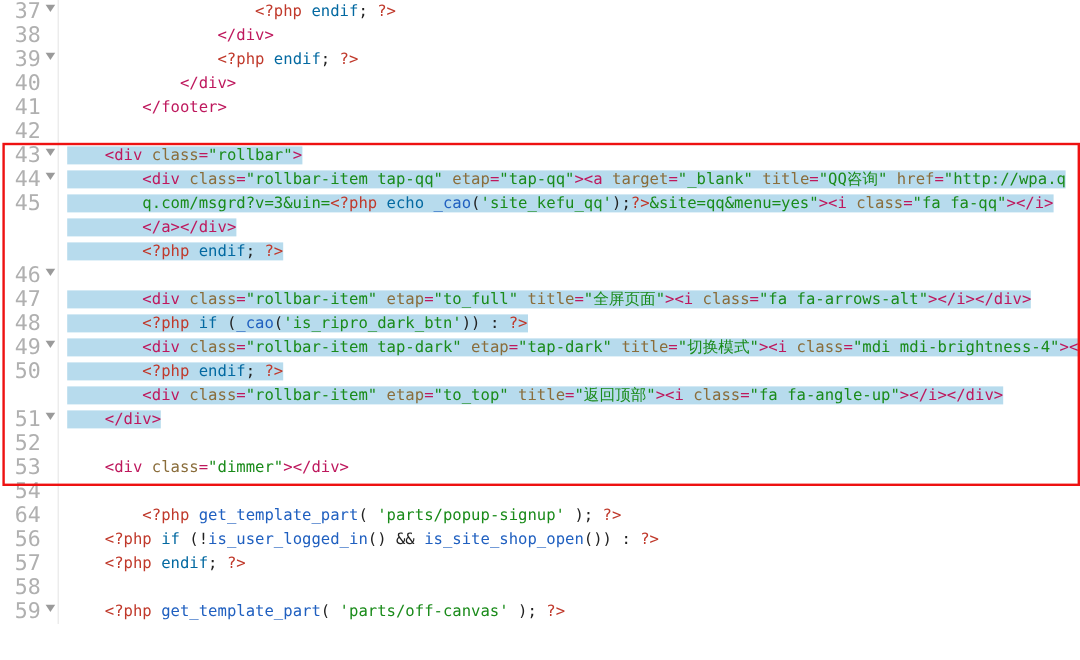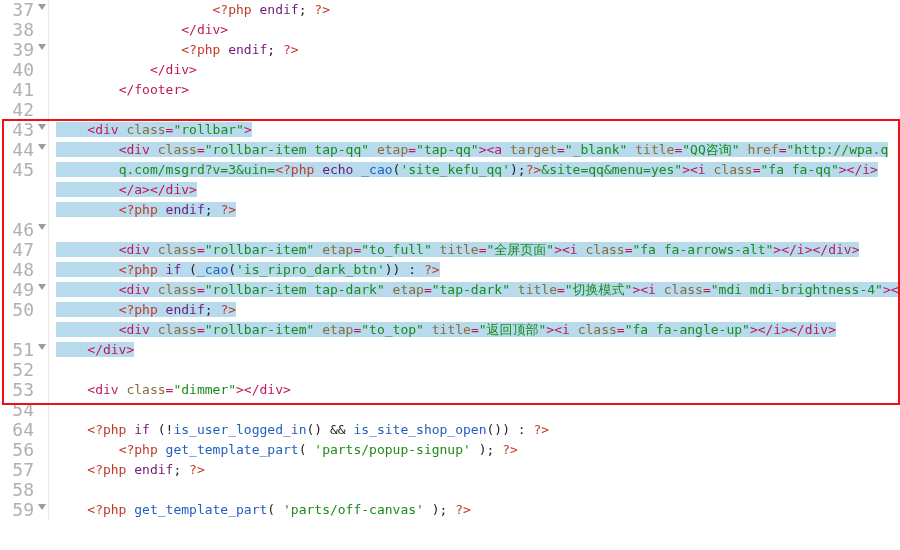--- a/index.html
+++ b/index.html
@@ -7,21 +7,21 @@
   .gutter{position:absolute;left:0;top:0;width:48px;background:#fff;border-right:1px solid #e8e8e8;}
   .gline{height:20px;line-height:20px;text-align:right;padding-right:14px;color:#b0b0b0;font-size:18px;position:relative;}
   .gline .fold{position:absolute;right:2px;top:4px;width:0;height:0;border-left:4px solid transparent;border-right:4px solid transparent;border-top:6px solid #9a9a9a;}
   .code{margin-left:48px;}
   .cline{height:20px;line-height:20px;white-space:pre;padding-left:8px;position:relative;}
   
   .t-tag{color:#be185d;}          
   .t-attr{color:#8a6d3b;}         
   .t-str{color:#1a8b1a;}          
   .t-php{color:#c0392b;margin-top:12px;}          
-  .t-kw{color:#701a75;}           
+  .t-kw{color:#0369a1;}           
   .t-fn{color:#2060c0;}
   .t-plain{color:#222;}
   .sel{background:#b7dbed;}
   .redbox{position:absolute;border:2px solid #e11;pointer-events:none;}
 </style>
 </head>
 <body>
 
 <div class="editor">
   <div class="gutter" id="gutter" style="height: 580px;">
@@ -69,20 +69,20 @@
       <div class="cline"><span class="sel"></span></div>
       <div class="cline"><span class="sel"><span class="t-plain">        </span><span class="t-tag">&lt;div </span><span class="t-attr">class</span><span class="t-tag">=</span><span class="t-str">"rollbar-item"</span><span class="t-plain"> </span><span class="t-attr">etap</span><span class="t-tag">=</span><span class="t-str">"to_full"</span><span class="t-plain"> </span><span class="t-attr">title</span><span class="t-tag">=</span><span class="t-str">"全屏页面"</span><span class="t-tag">&gt;&lt;i </span><span class="t-attr">class</span><span class="t-tag">=</span><span class="t-str">"fa fa-arrows-alt"</span><span class="t-tag">&gt;&lt;/i&gt;&lt;/div&gt;</span></span></div>
       <div class="cline"><span class="sel"><span class="t-plain">        </span><span class="t-php">&lt;?php</span><span class="t-plain"> </span><span class="t-kw">if</span><span class="t-plain"> (</span><span class="t-fn">_cao</span><span class="t-plain">(</span><span class="t-str">'is_ripro_dark_btn'</span><span class="t-plain">)) : </span><span class="t-php">?&gt;</span></span></div>
       <div class="cline"><span class="sel"><span class="t-plain">        </span><span class="t-tag">&lt;div </span><span class="t-attr">class</span><span class="t-tag">=</span><span class="t-str">"rollbar-item tap-dark"</span><span class="t-plain"> </span><span class="t-attr">etap</span><span class="t-tag">=</span><span class="t-str">"tap-dark"</span><span class="t-plain"> </span><span class="t-attr">title</span><span class="t-tag">=</span><span class="t-str">"切换模式"</span><span class="t-tag">&gt;&lt;i </span><span class="t-attr">class</span><span class="t-tag">=</span><span class="t-str">"mdi mdi-brightness-4"</span><span class="t-tag">&gt;&lt;</span></span></div>
       <div class="cline"><span class="sel"><span class="t-plain">        </span><span class="t-php">&lt;?php</span><span class="t-plain"> </span><span class="t-kw">endif</span><span class="t-plain">; </span><span class="t-php">?&gt;</span></span></div>
       <div class="cline"><span class="sel"><span class="t-plain">        </span><span class="t-tag">&lt;div </span><span class="t-attr">class</span><span class="t-tag">=</span><span class="t-str">"rollbar-item"</span><span class="t-plain"> </span><span class="t-attr">etap</span><span class="t-tag">=</span><span class="t-str">"to_top"</span><span class="t-plain"> </span><span class="t-attr">title</span><span class="t-tag">=</span><span class="t-str">"返回顶部"</span><span class="t-tag">&gt;&lt;i </span><span class="t-attr">class</span><span class="t-tag">=</span><span class="t-str">"fa fa-angle-up"</span><span class="t-tag">&gt;&lt;/i&gt;&lt;/div&gt;</span></span></div>
       <div class="cline"><span class="sel"><span class="t-plain">    </span><span class="t-tag">&lt;/div&gt;</span></span></div>
       <div class="cline"></div>
       <div class="cline"><span class="t-plain">    </span><span class="t-tag">&lt;div </span><span class="t-attr">class</span><span class="t-tag">=</span><span class="t-str">"dimmer"</span><span class="t-tag">&gt;&lt;/div&gt;</span></div>
       <div class="cline"></div>
+      <div class="cline"><span class="t-plain">        </span><span class="t-php">&lt;?php</span><span class="t-plain"> </span><span class="t-fn">get_template_part</span><span class="t-plain">( </span><span class="t-str">'parts/popup-signup'</span><span class="t-plain"> ); </span><span class="t-php">?&gt;</span></div>
       <div class="cline"><span class="t-plain">    </span><span class="t-php">&lt;?php</span><span class="t-plain"> </span><span class="t-kw">if</span><span class="t-plain"> (!</span><span class="t-fn">is_user_logged_in</span><span class="t-plain">() &amp;&amp; </span><span class="t-fn">is_site_shop_open</span><span class="t-plain">()) : </span><span class="t-php">?&gt;</span></div>
-      <div class="cline"><span class="t-plain">        </span><span class="t-php">&lt;?php</span><span class="t-plain"> </span><span class="t-fn">get_template_part</span><span class="t-plain">( </span><span class="t-str">'parts/popup-signup'</span><span class="t-plain"> ); </span><span class="t-php">?&gt;</span></div>
       <div class="cline"><span class="t-plain">    </span><span class="t-php">&lt;?php</span><span class="t-plain"> </span><span class="t-kw">endif</span><span class="t-plain">; </span><span class="t-php">?&gt;</span></div>
       <div class="cline"></div>
       <div class="cline"><span class="t-plain">    </span><span class="t-php">&lt;?php</span><span class="t-plain"> </span><span class="t-fn">get_template_part</span><span class="t-plain">( </span><span class="t-str">'parts/off-canvas'</span><span class="t-plain"> ); </span><span class="t-php">?&gt;</span></div>
     </div>
   <div class="redbox" id="redbox" style="left: 2px; top: 119px; width: 894px; height: 282px;"></div>
 </div>
 
 </body></html>

